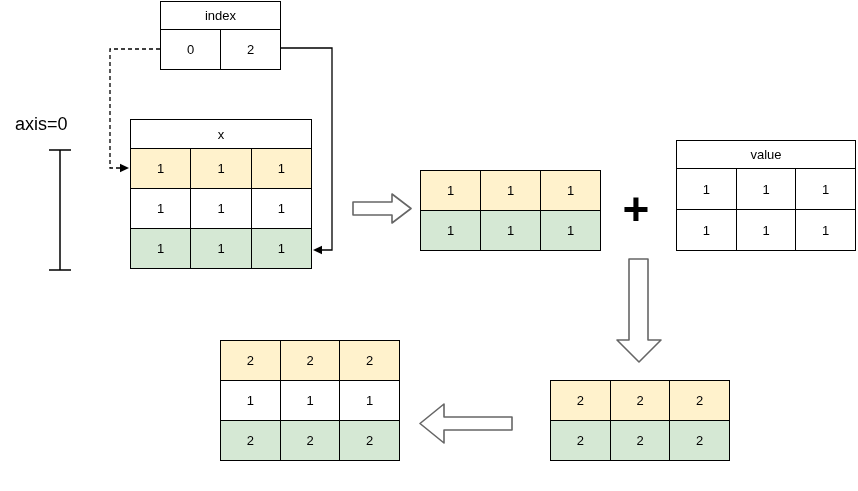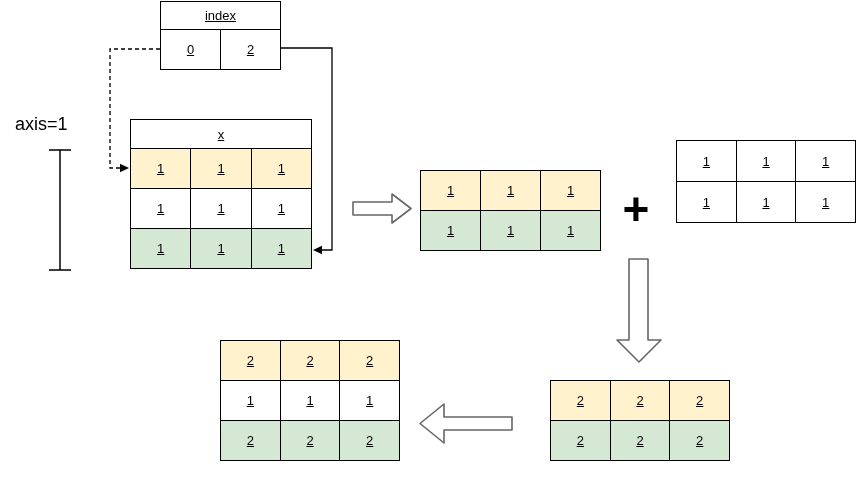--- a/index.html
+++ b/index.html
@@ -2,21 +2,21 @@
 <html><head>
 <meta charset="utf-8">
 <style>
   html,body { margin:0; padding:0; background:#fff; }
   #canvas {
     position:relative; width:858px; height:491px; background:#ffffff;
     font-family:"Liberation Sans", sans-serif; color:#000; overflow:hidden;
   }
   .abs { position:absolute; }
   
-  .tbl { position:absolute; border:1px solid #000; background:#0f172a; box-sizing:border-box;text-decoration:underline; }
+  .tbl { position:absolute; border:1px solid #000; background:#0f172a; box-sizing:border-box; }
   .tbl-title {
     display:flex; align-items:center; justify-content:center;
     font-size:13px; background:#fff;
   }
   .trow { display:flex; border-top:1px solid #000; }
   .tbl > .trow:first-child { border-top:none; }
   .cell {
     flex:1; display:flex; align-items:center; justify-content:center;
     font-size:13px;
   }
@@ -53,21 +53,21 @@
   </svg>
 
   <div class="tbl" style="left:160px; top:1px; width:121px;">
     <div class="tbl-title" style="height:27px;">index</div>
     <div class="trow bg-white" style="height:39px;">
       <div class="cell">0</div>
       <div class="cell">2</div>
     </div>
   </div>
 
-  <div class="axis-label">axis=1</div>
+  <div class="axis-label">axis=0</div>
 
   <div class="tbl" style="left:130px; top:119px; width:182px;">
     <div class="tbl-title" style="height:28px;">x</div>
     <div class="trow bg-yellow" style="height:39px;">
       <div class="cell">1</div>
       <div class="cell">1</div>
       <div class="cell">1</div>
     </div>
     <div class="trow bg-white" style="height:39px;">
       <div class="cell">1</div>
@@ -94,20 +94,21 @@
     <div class="trow bg-green" style="height:39px;">
       <div class="cell">1</div>
       <div class="cell">1</div>
       <div class="cell">1</div>
     </div>
   </div>
 
   <div class="plus">+</div>
 
   <div class="tbl" style="left:676px; top:140px; width:180px;">
+    <div class="tbl-title" style="height:27px;">value</div>
     <div class="trow bg-white" style="height:40px;">
       <div class="cell">1</div>
       <div class="cell">1</div>
       <div class="cell">1</div>
     </div>
     <div class="trow bg-white" style="height:40px;">
       <div class="cell">1</div>
       <div class="cell">1</div>
       <div class="cell">1</div>
     </div>

